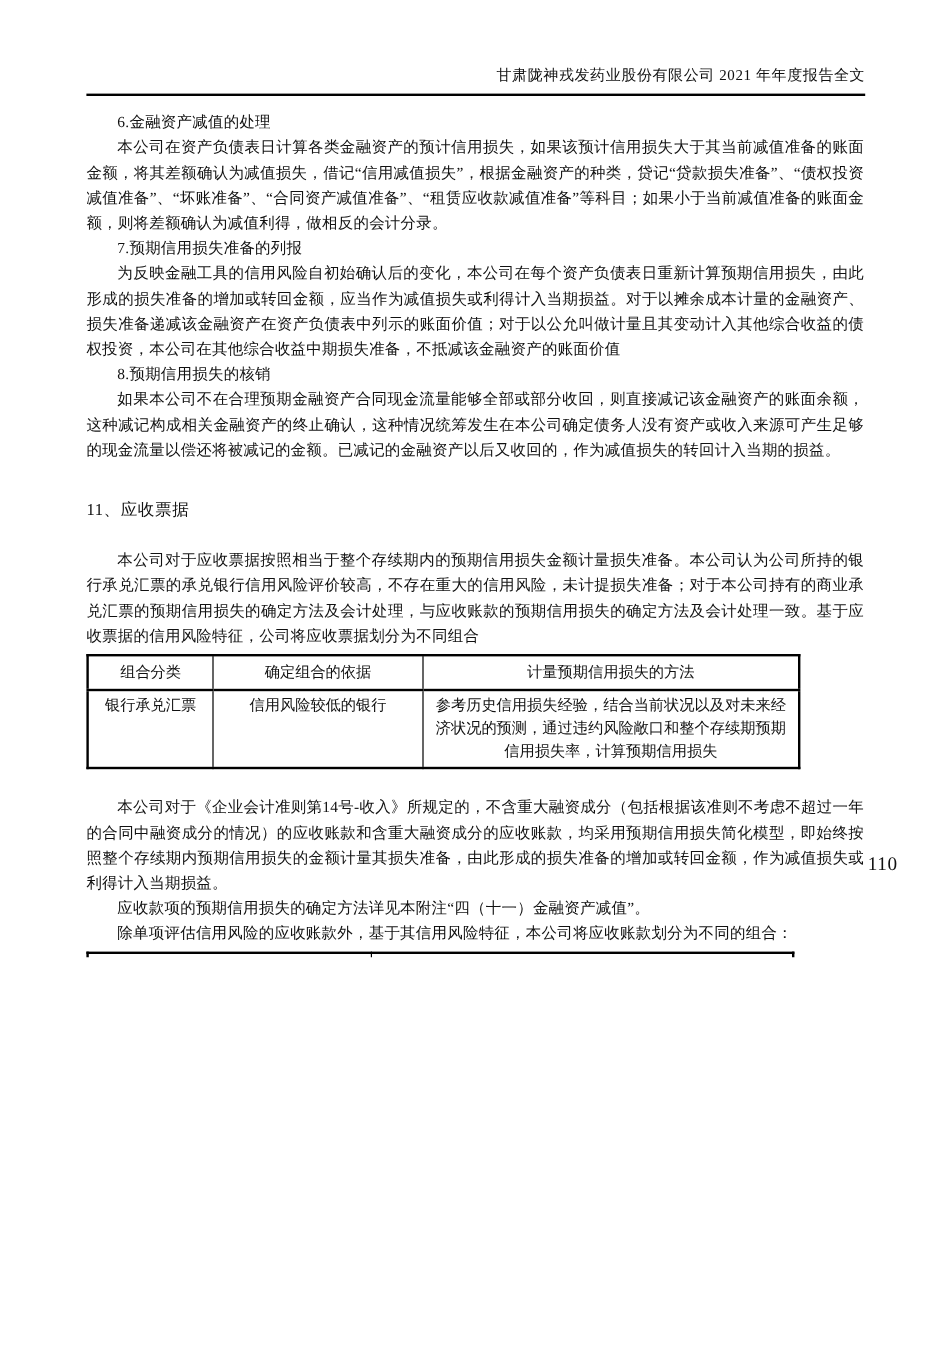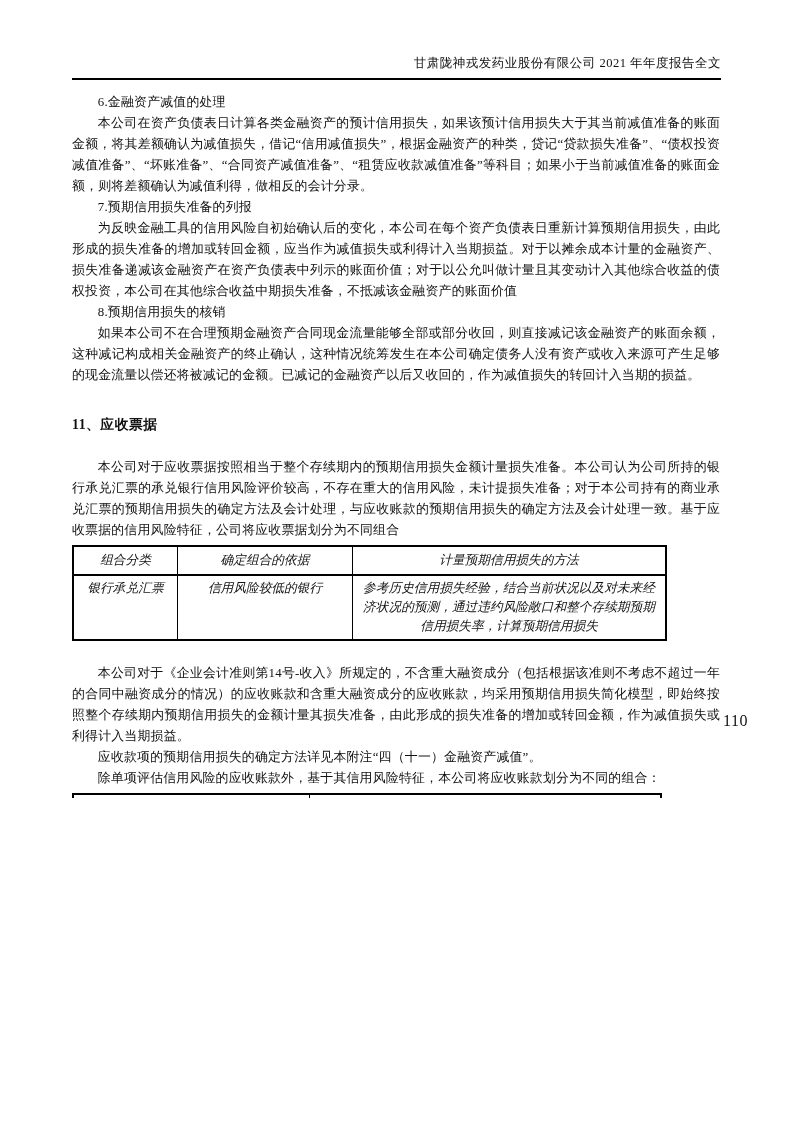--- a/index.html
+++ b/index.html
@@ -33,34 +33,33 @@
     font-size: 12.9px;
     line-height: 21px;
     text-align: justify;
     text-indent: 2em;
     letter-spacing: 0.2px;
   }
   .first-block { margin-top: 12px; }
   .sec-head {
     margin: 28px 0 0 0;
     font-size: 13.8px;
-    font-weight: bold;
+    font-weight: normal;
     line-height: 21px;
     text-indent: 0;
     letter-spacing: 0.5px;
   }
   .sec-head.h12 { margin-top: 18px; }
   .after-head { margin-top: 22px; }
   .after-table { margin-top: 8px; }
   table.tbl {
     border-collapse: collapse;
     margin-top: 4px;
     table-layout: fixed;
     border: 2px solid #000000;
-    font-style: italic;
   }
   table.tbl th, table.tbl td {
     border: 1px solid #000000;
     font-weight: normal;
     font-size: 12.7px;
     line-height: 19px;
     padding: 3px 4px;
     vertical-align: top;
     overflow: hidden;
   }

